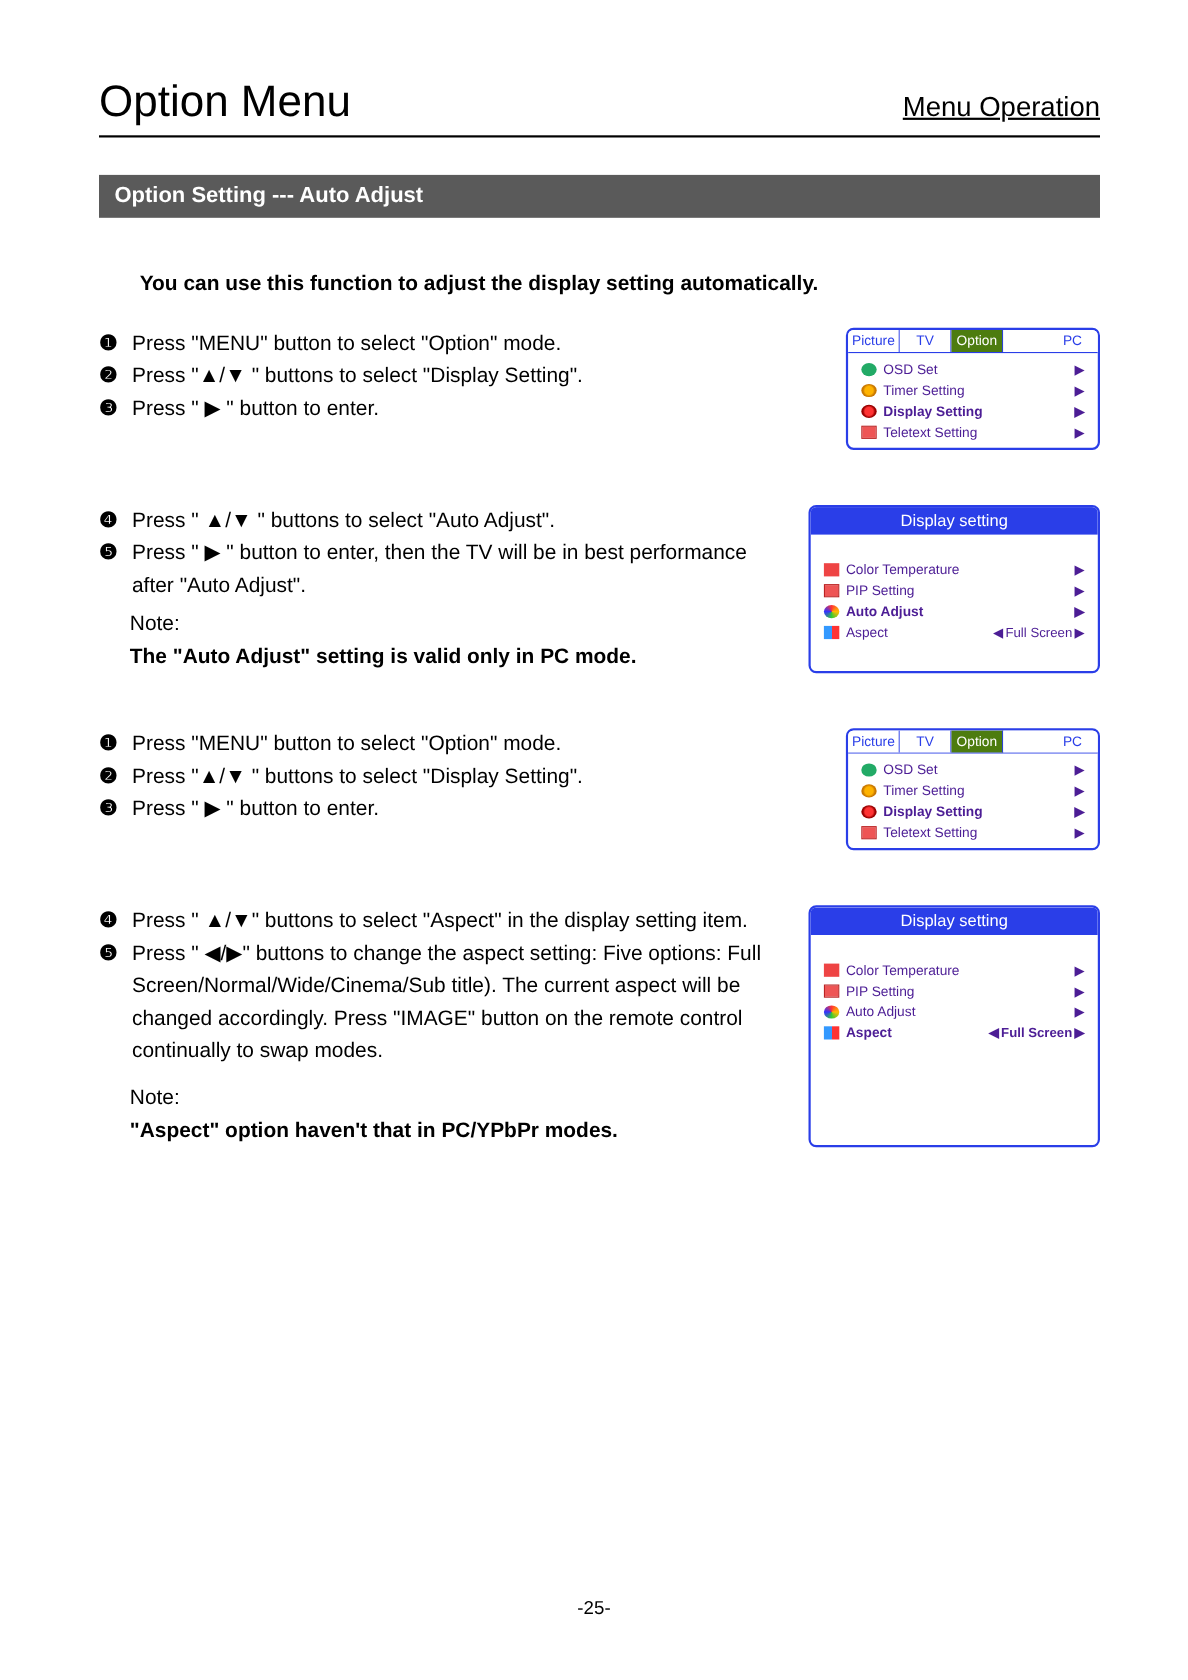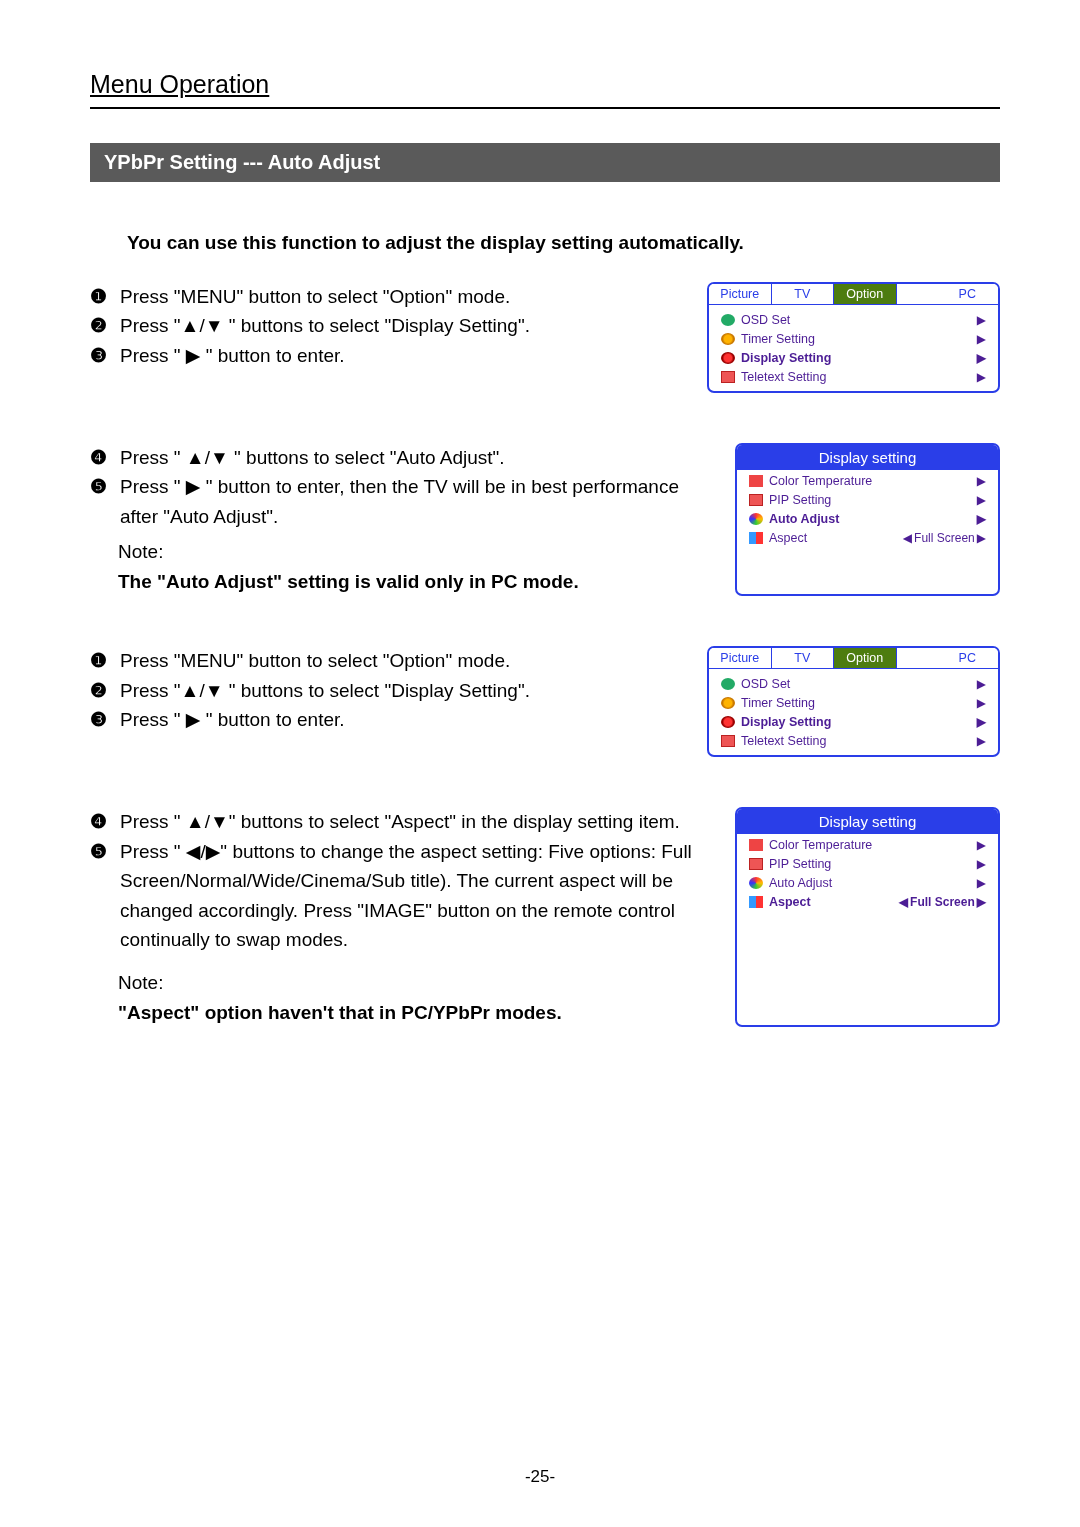--- a/index.html
+++ b/index.html
@@ -76,21 +76,21 @@
     padding-left: 28px;
   }
   .osd-col {
     flex: 0 0 280px;
     display: flex;
     justify-content: flex-end;
   }
 
   
   .osd-main {
-    width: 293px;
+    width: 231px;
     border: 2.5px solid #2a3ee8;
     border-radius: 7px;
     overflow: hidden;
     font-size: 13px;
     background: #fff;
   }
   .osd-tabs {
     display: flex;
     border-bottom: 1px solid #2a3ee8;
   }
@@ -148,51 +148,52 @@
     font-size: 13px;
     background: #fff;
   }
   .osd-sub-title {
     background: #2a3ee8;
     color: #fff;
     text-align: center;
     padding: 4px 0;
     font-size: 15px;
   }
-  .osd-sub .osd-body { padding: 1px 8px; }
+  .osd-sub .osd-body { padding: 22px 8px; }
 
   .pg-num {
     text-align: center;
     font-size: 17px;
     position: absolute;
-    bottom: 40px;
+    bottom: 55px;
     width: 100%;
     left: 0;
   }
 
   
   .ic-gear   { background: linear-gradient(#2a6, #2a6); border-radius:50%; }
   .ic-clock  { background: radial-gradient(circle,#ffb300 40%,#c97800 60%); border-radius:50%; }
   .ic-globe  { background: radial-gradient(circle,#f33 40%,#900 60%); border-radius:50%; }
   .ic-tt     { background: linear-gradient(#e55,#e55); border:1px solid #b22; }
   .ic-displ  { background: linear-gradient(#e44,#e44); }
   .ic-pip    { background: linear-gradient(#e55,#e55); border:1px solid #b22; }
   .ic-auto   { background: conic-gradient(#f33,#fb0,#3c3,#33f,#f33); border-radius:50%; }
   .ic-aspect { background: linear-gradient(90deg,#39f 50%,#f33 50%); }
 </style>
 </head>
 <body>
 
 <div class="page">
 
   <div class="header">
+    <div class="header-title">Option Menu</div>
     <div class="header-sub">Menu Operation</div>
   </div>
 
-  <div class="section-header">YPbPr Setting --- Auto Adjust</div>
+  <div class="section-header">Option Setting --- Auto Adjust</div>
   <div class="intro">You can use this function to adjust the display setting automatically.</div>
 
   <div class="row">
     <div class="steps">
       <ol>
         <li>
             <span class="num">❶</span>
             <span>Press "MENU" button to select "Option" mode.</span>
           </li>
         <li>

